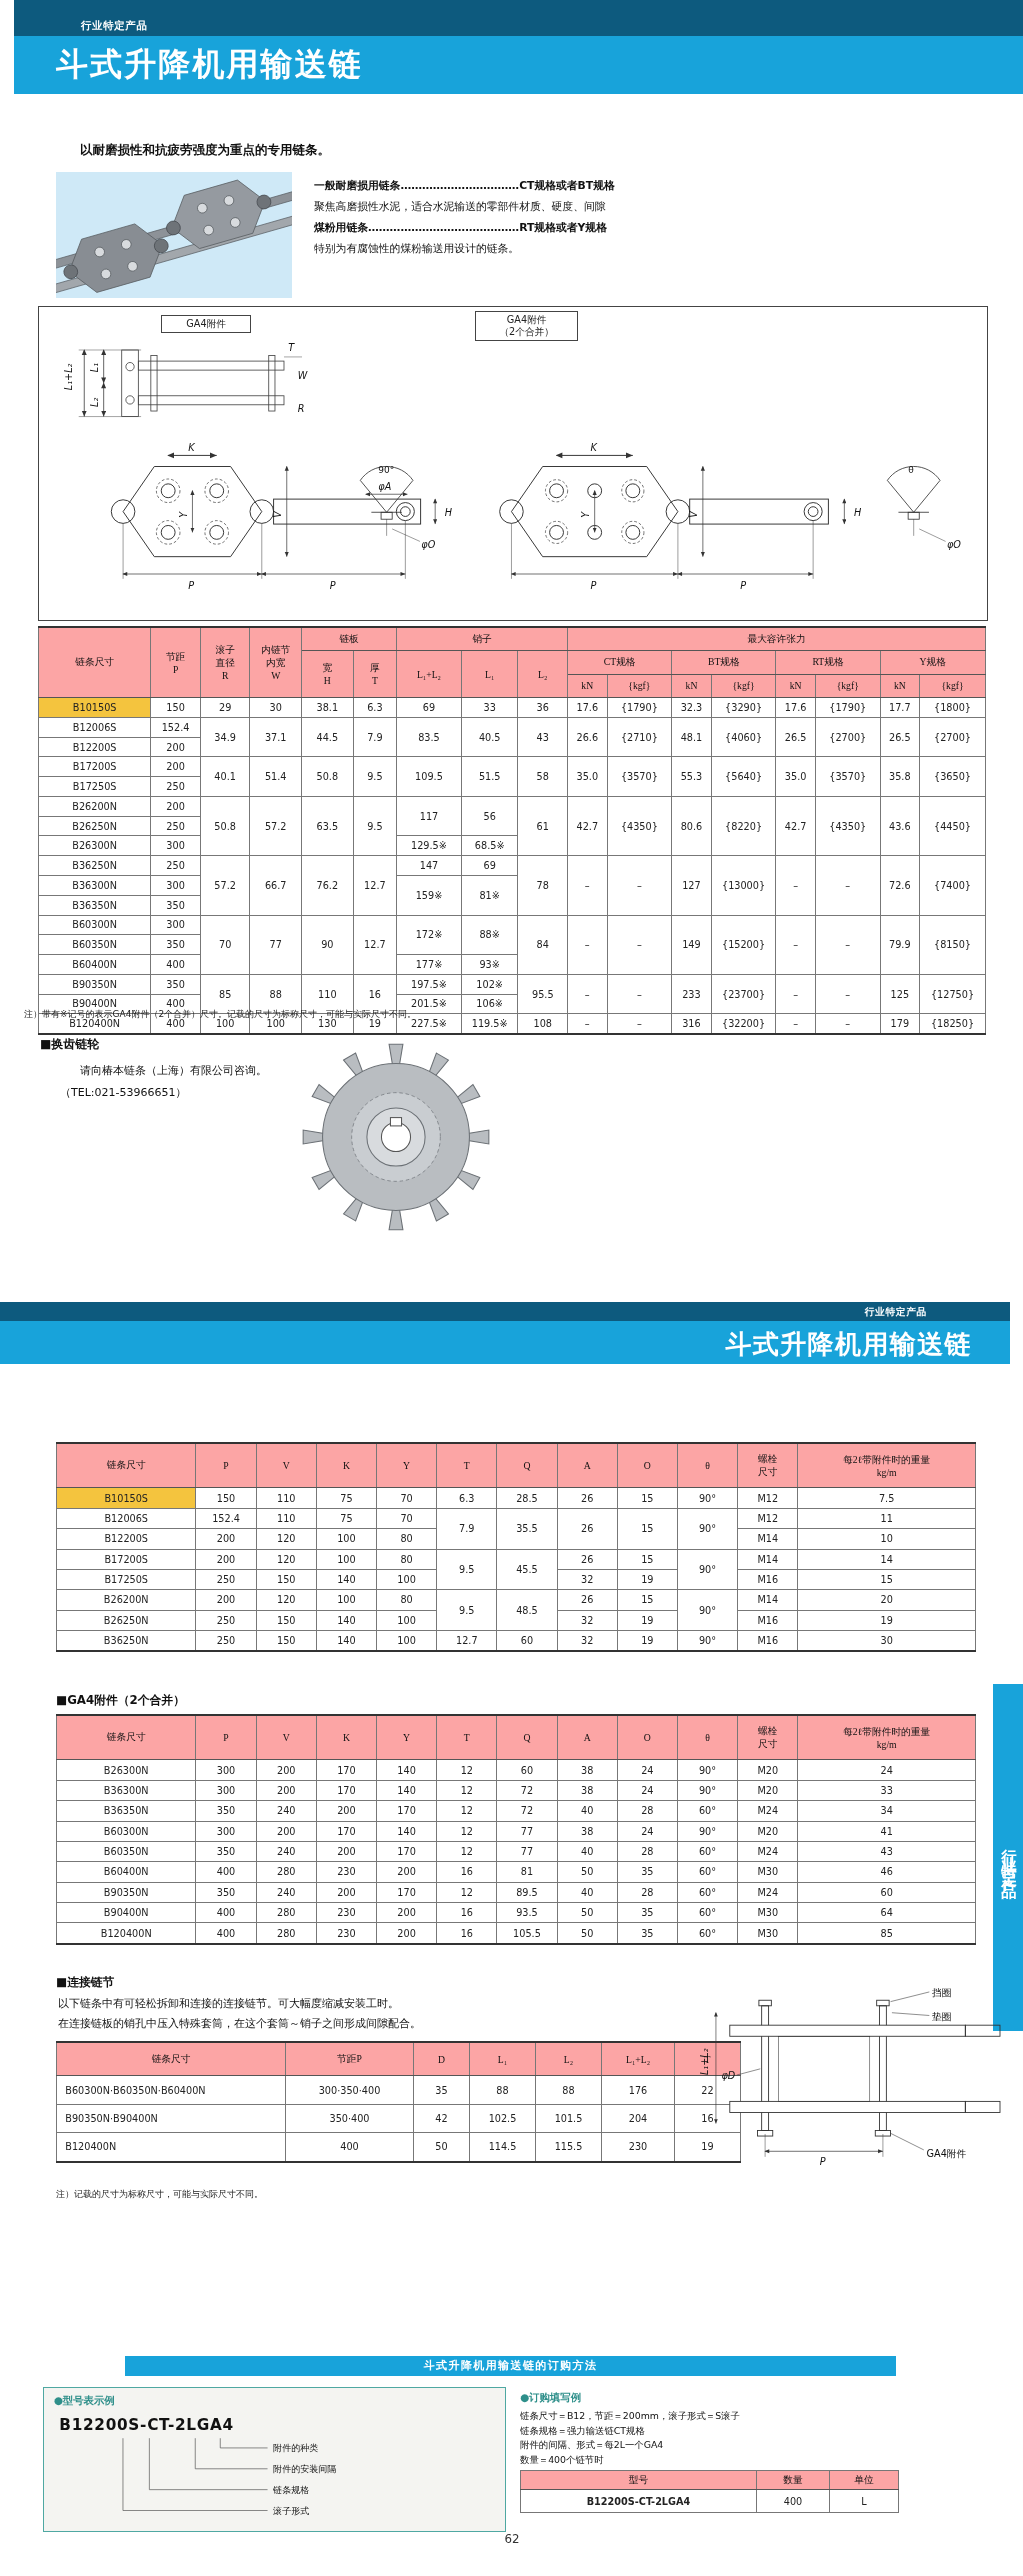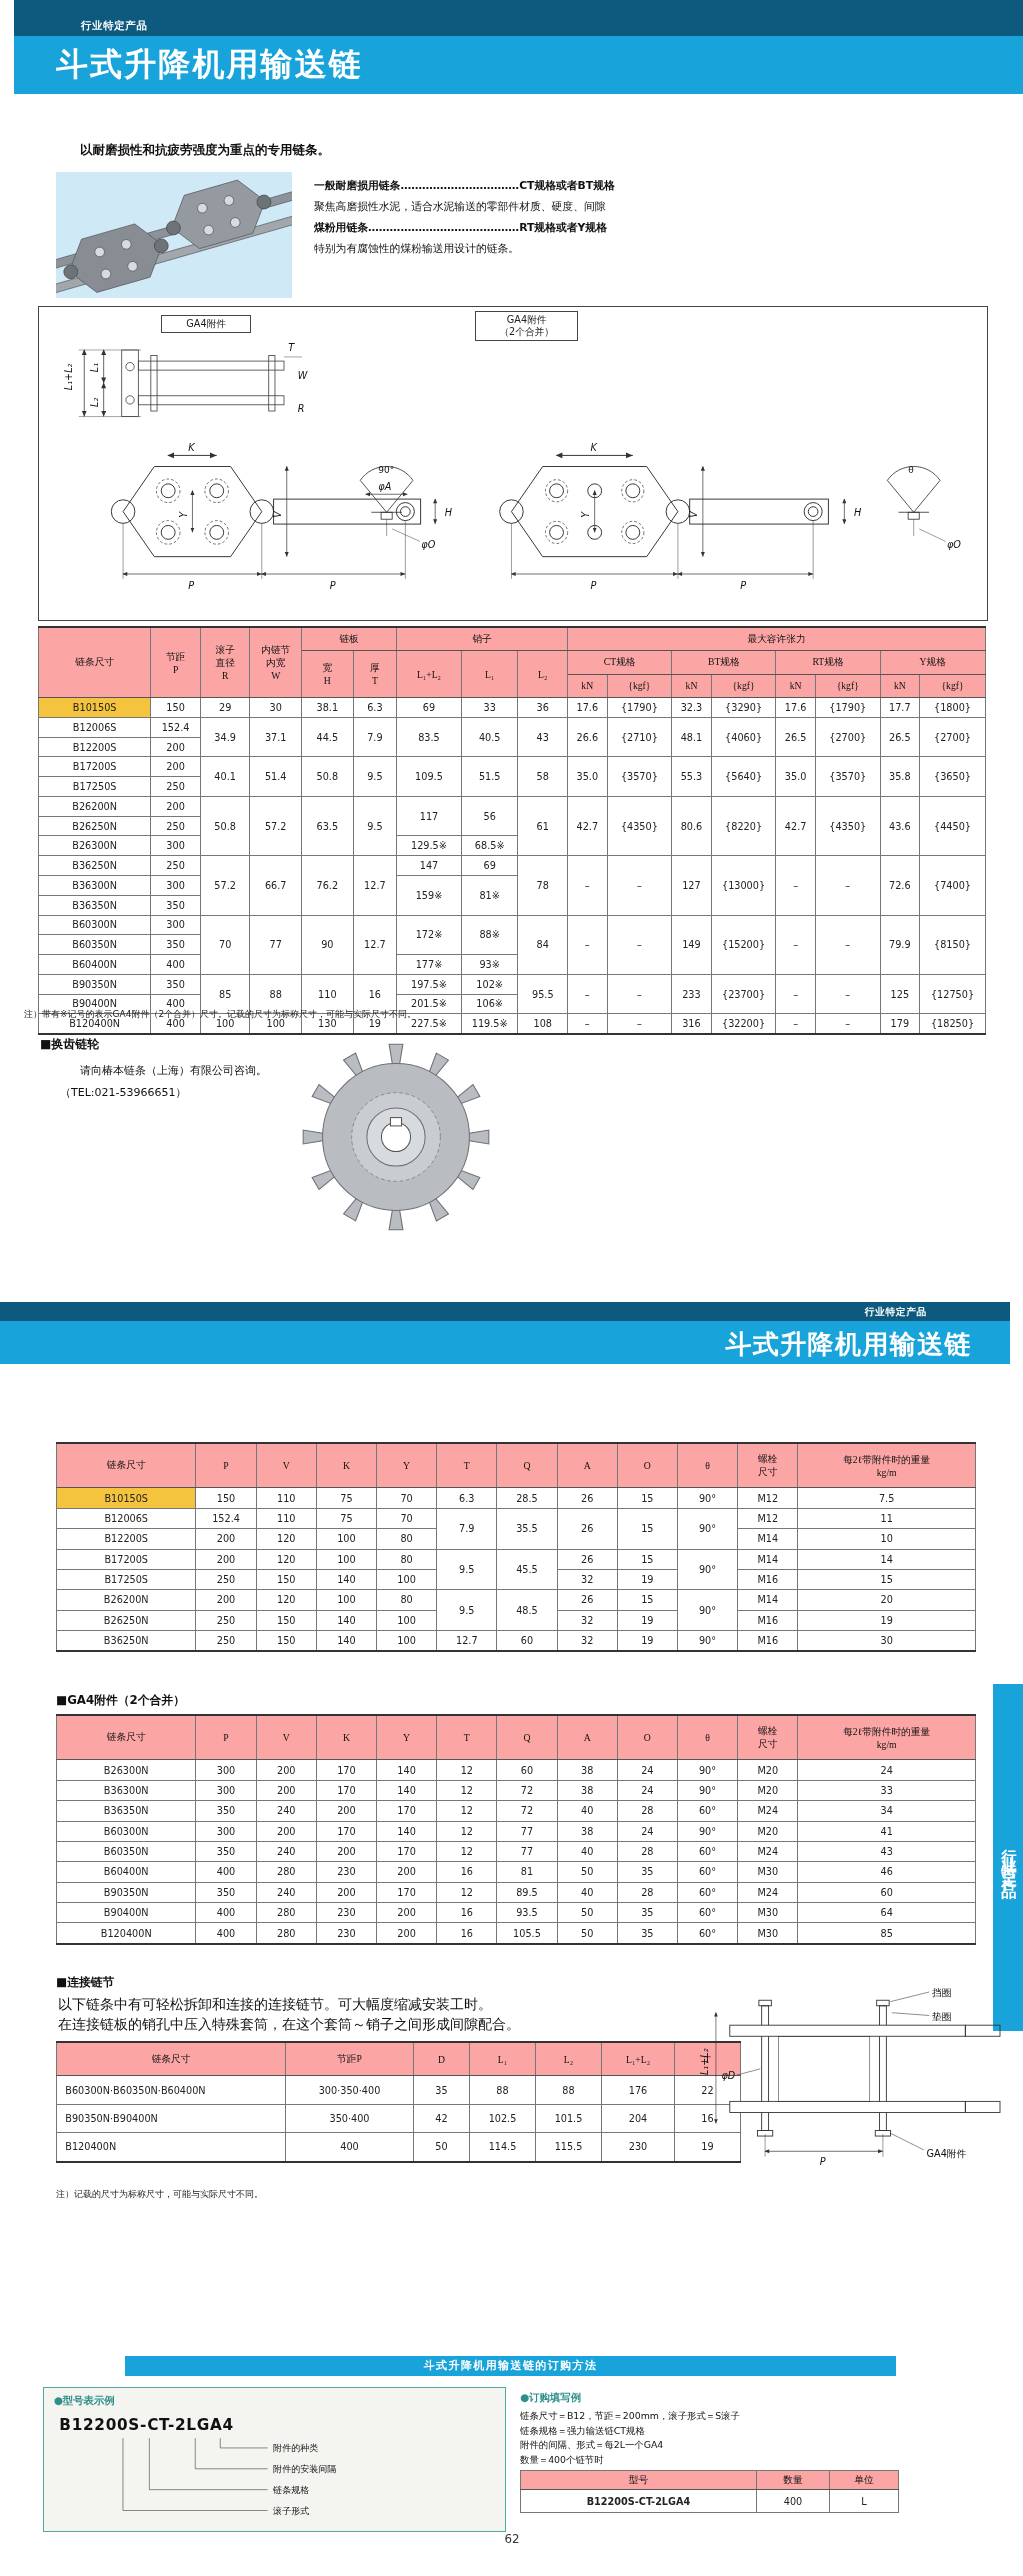--- a/index.html
+++ b/index.html
@@ -18,21 +18,21 @@
   .hdr2-light{height:43px;background:#18a3da;position:relative;}
   .hdr2-light span{position:absolute;right:38px;top:5.6px;color:#fff;font-size:26px;font-weight:bold;letter-spacing:1.4px;}
   
   .intro{position:absolute;left:80px;top:142px;font-size:12.5px;font-weight:bold;color:#111;}
   .features{position:absolute;left:314px;top:175px;width:472px;font-size:10.8px;line-height:21px;color:#111;}
   .features .b{font-weight:bold;}
   .note{position:absolute;font-size:9px;color:#222;}
   .h2{position:absolute;font-size:12px;font-weight:bold;color:#111;}
   .h3{position:absolute;font-size:11.8px;font-weight:bold;color:#111;}
   .txt{position:absolute;font-size:11px;color:#111;}
-  .small{font-size:14px;text-align:center;}
+  .small{font-size:11px;text-align:center;}
   
   .photo{position:absolute;left:56px;top:172px;width:236px;height:126px;background:#cfe9f7;}
   
   .dbox{position:absolute;left:38px;top:306px;width:948px;height:313px;border:1px solid #444;background:#fff;}
   .dlab{position:absolute;border:0.8px solid #444;background:#fff;font-size:9.7px;color:#222;
         padding:2.1px 9.7px;text-align:center;line-height:11.8px;z-index:2;}
   
   table{border-collapse:collapse;table-layout:fixed;background:#fff;}
   .grid{position:absolute;border-top:2.1px solid #333;border-bottom:2.1px solid #333;}
   .grid th,.grid td{border:0.7px solid #777;text-align:center;vertical-align:middle;

